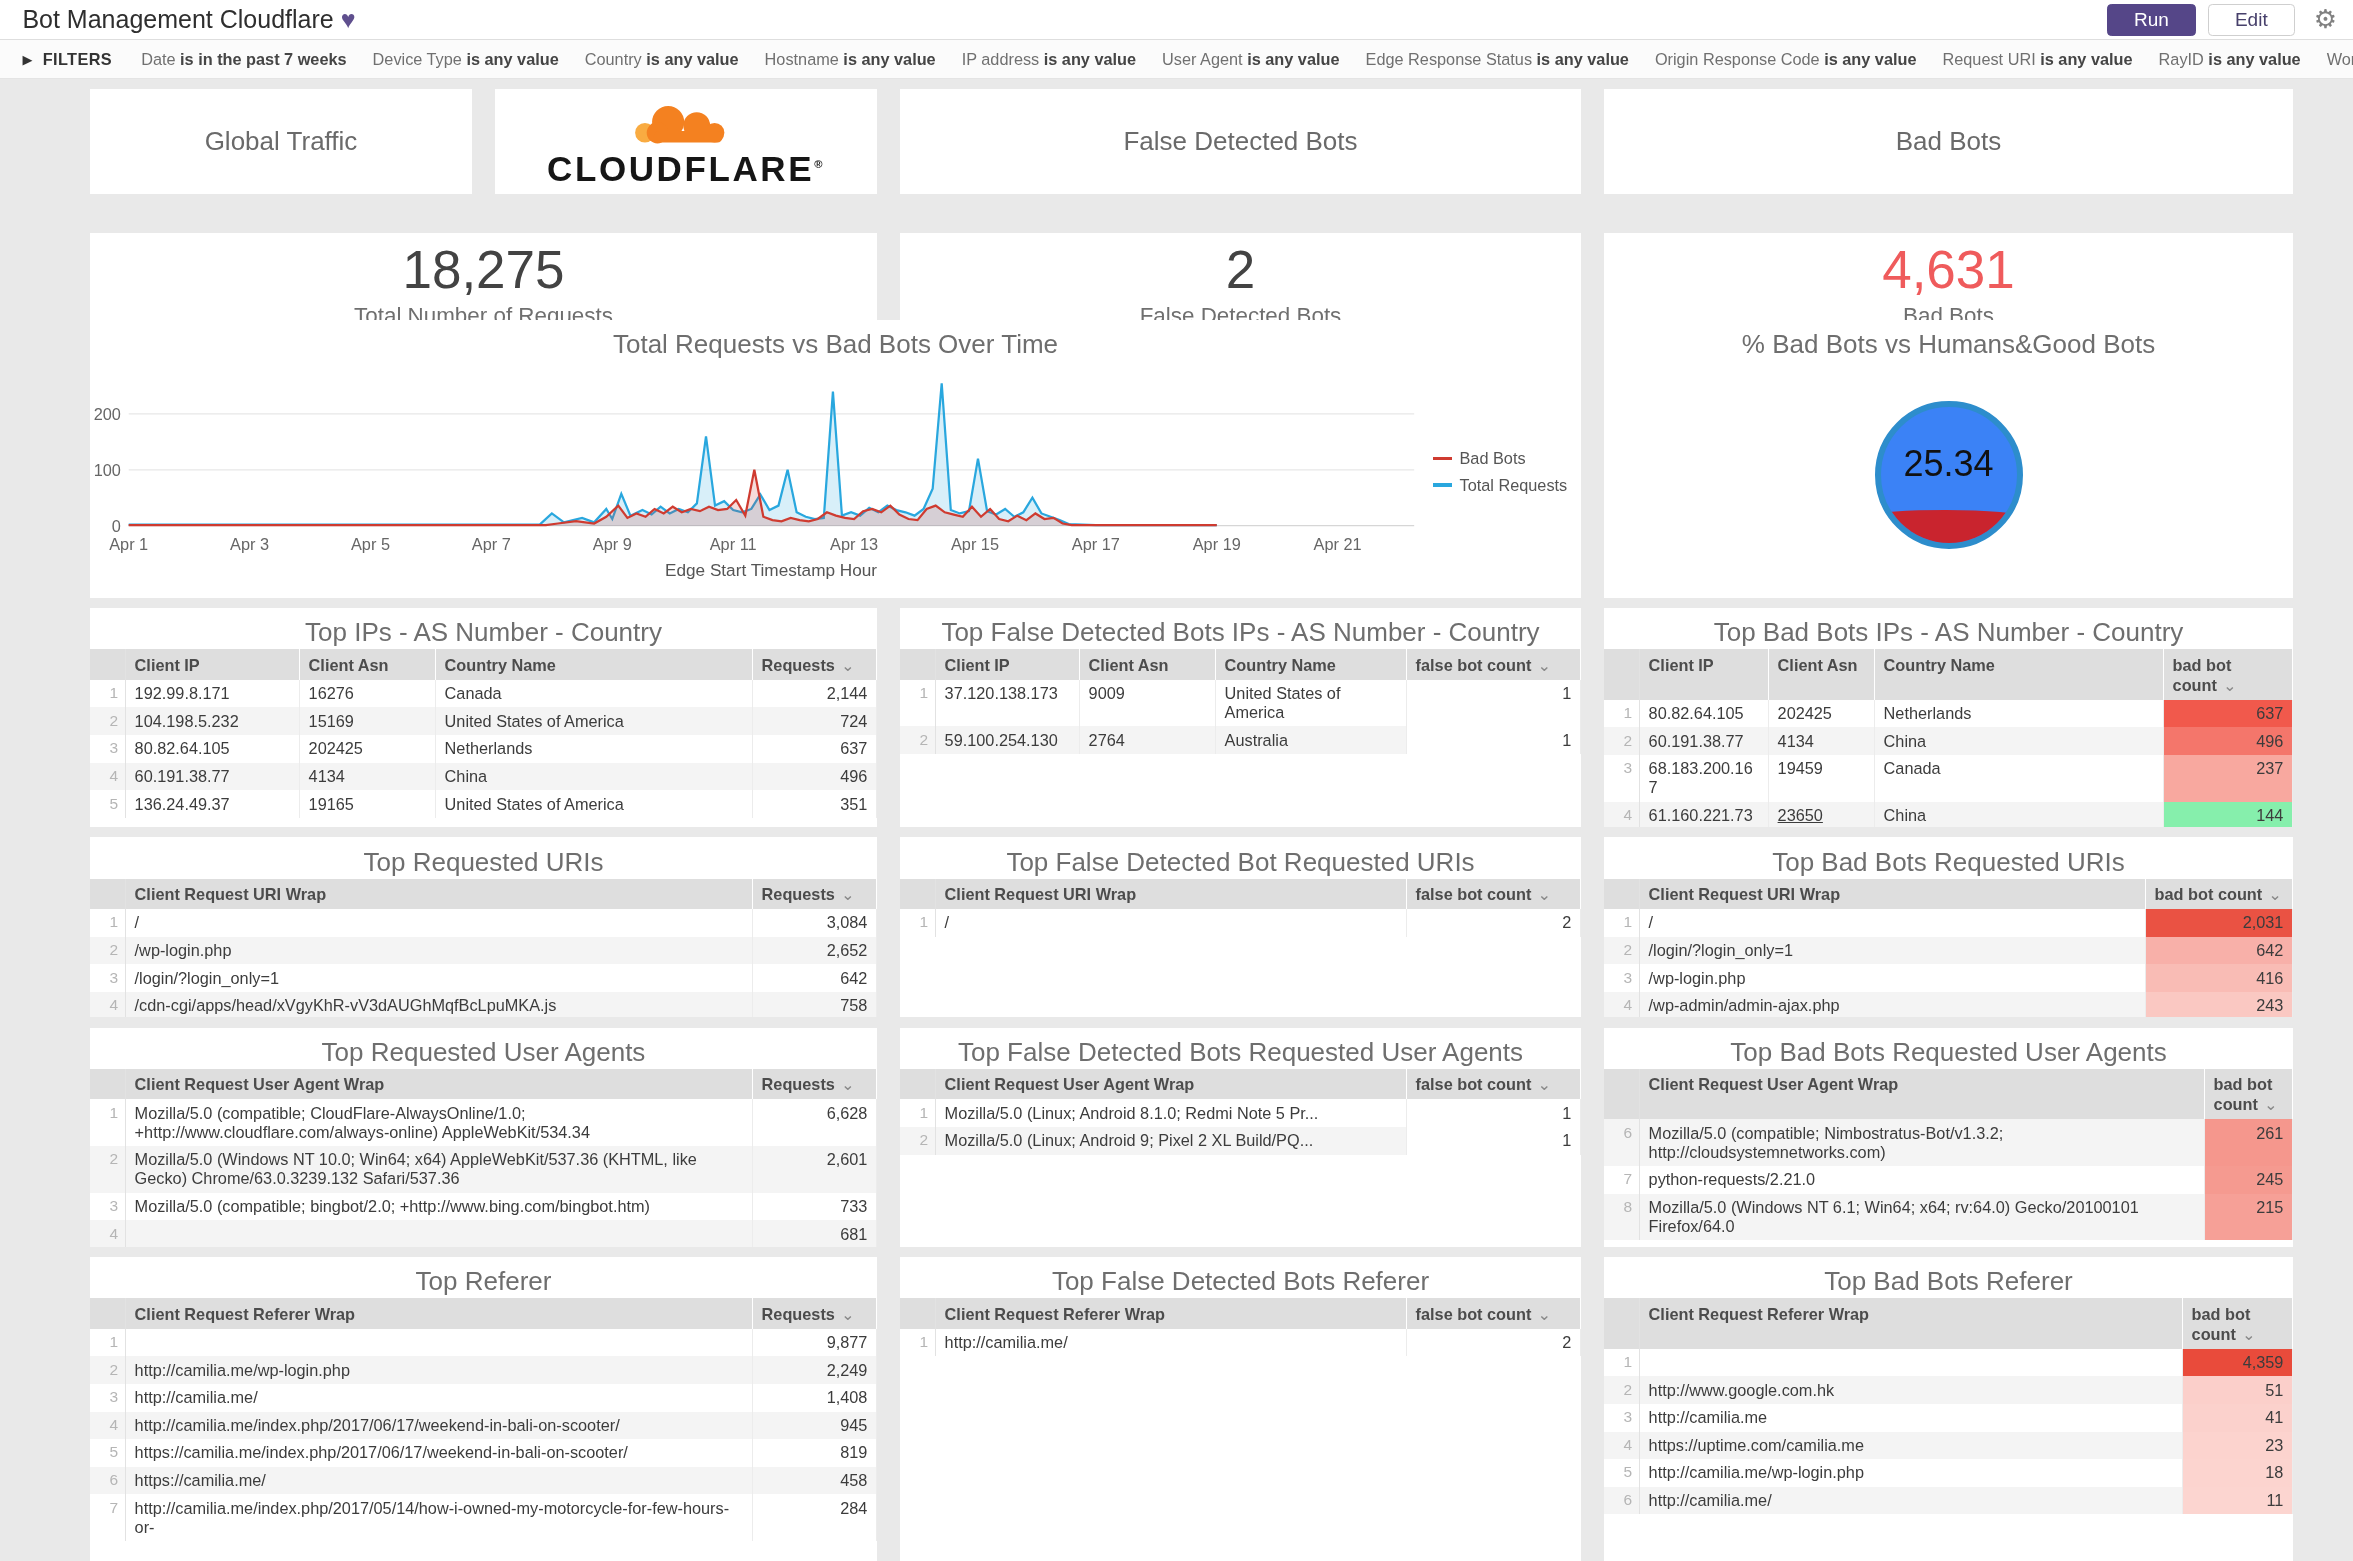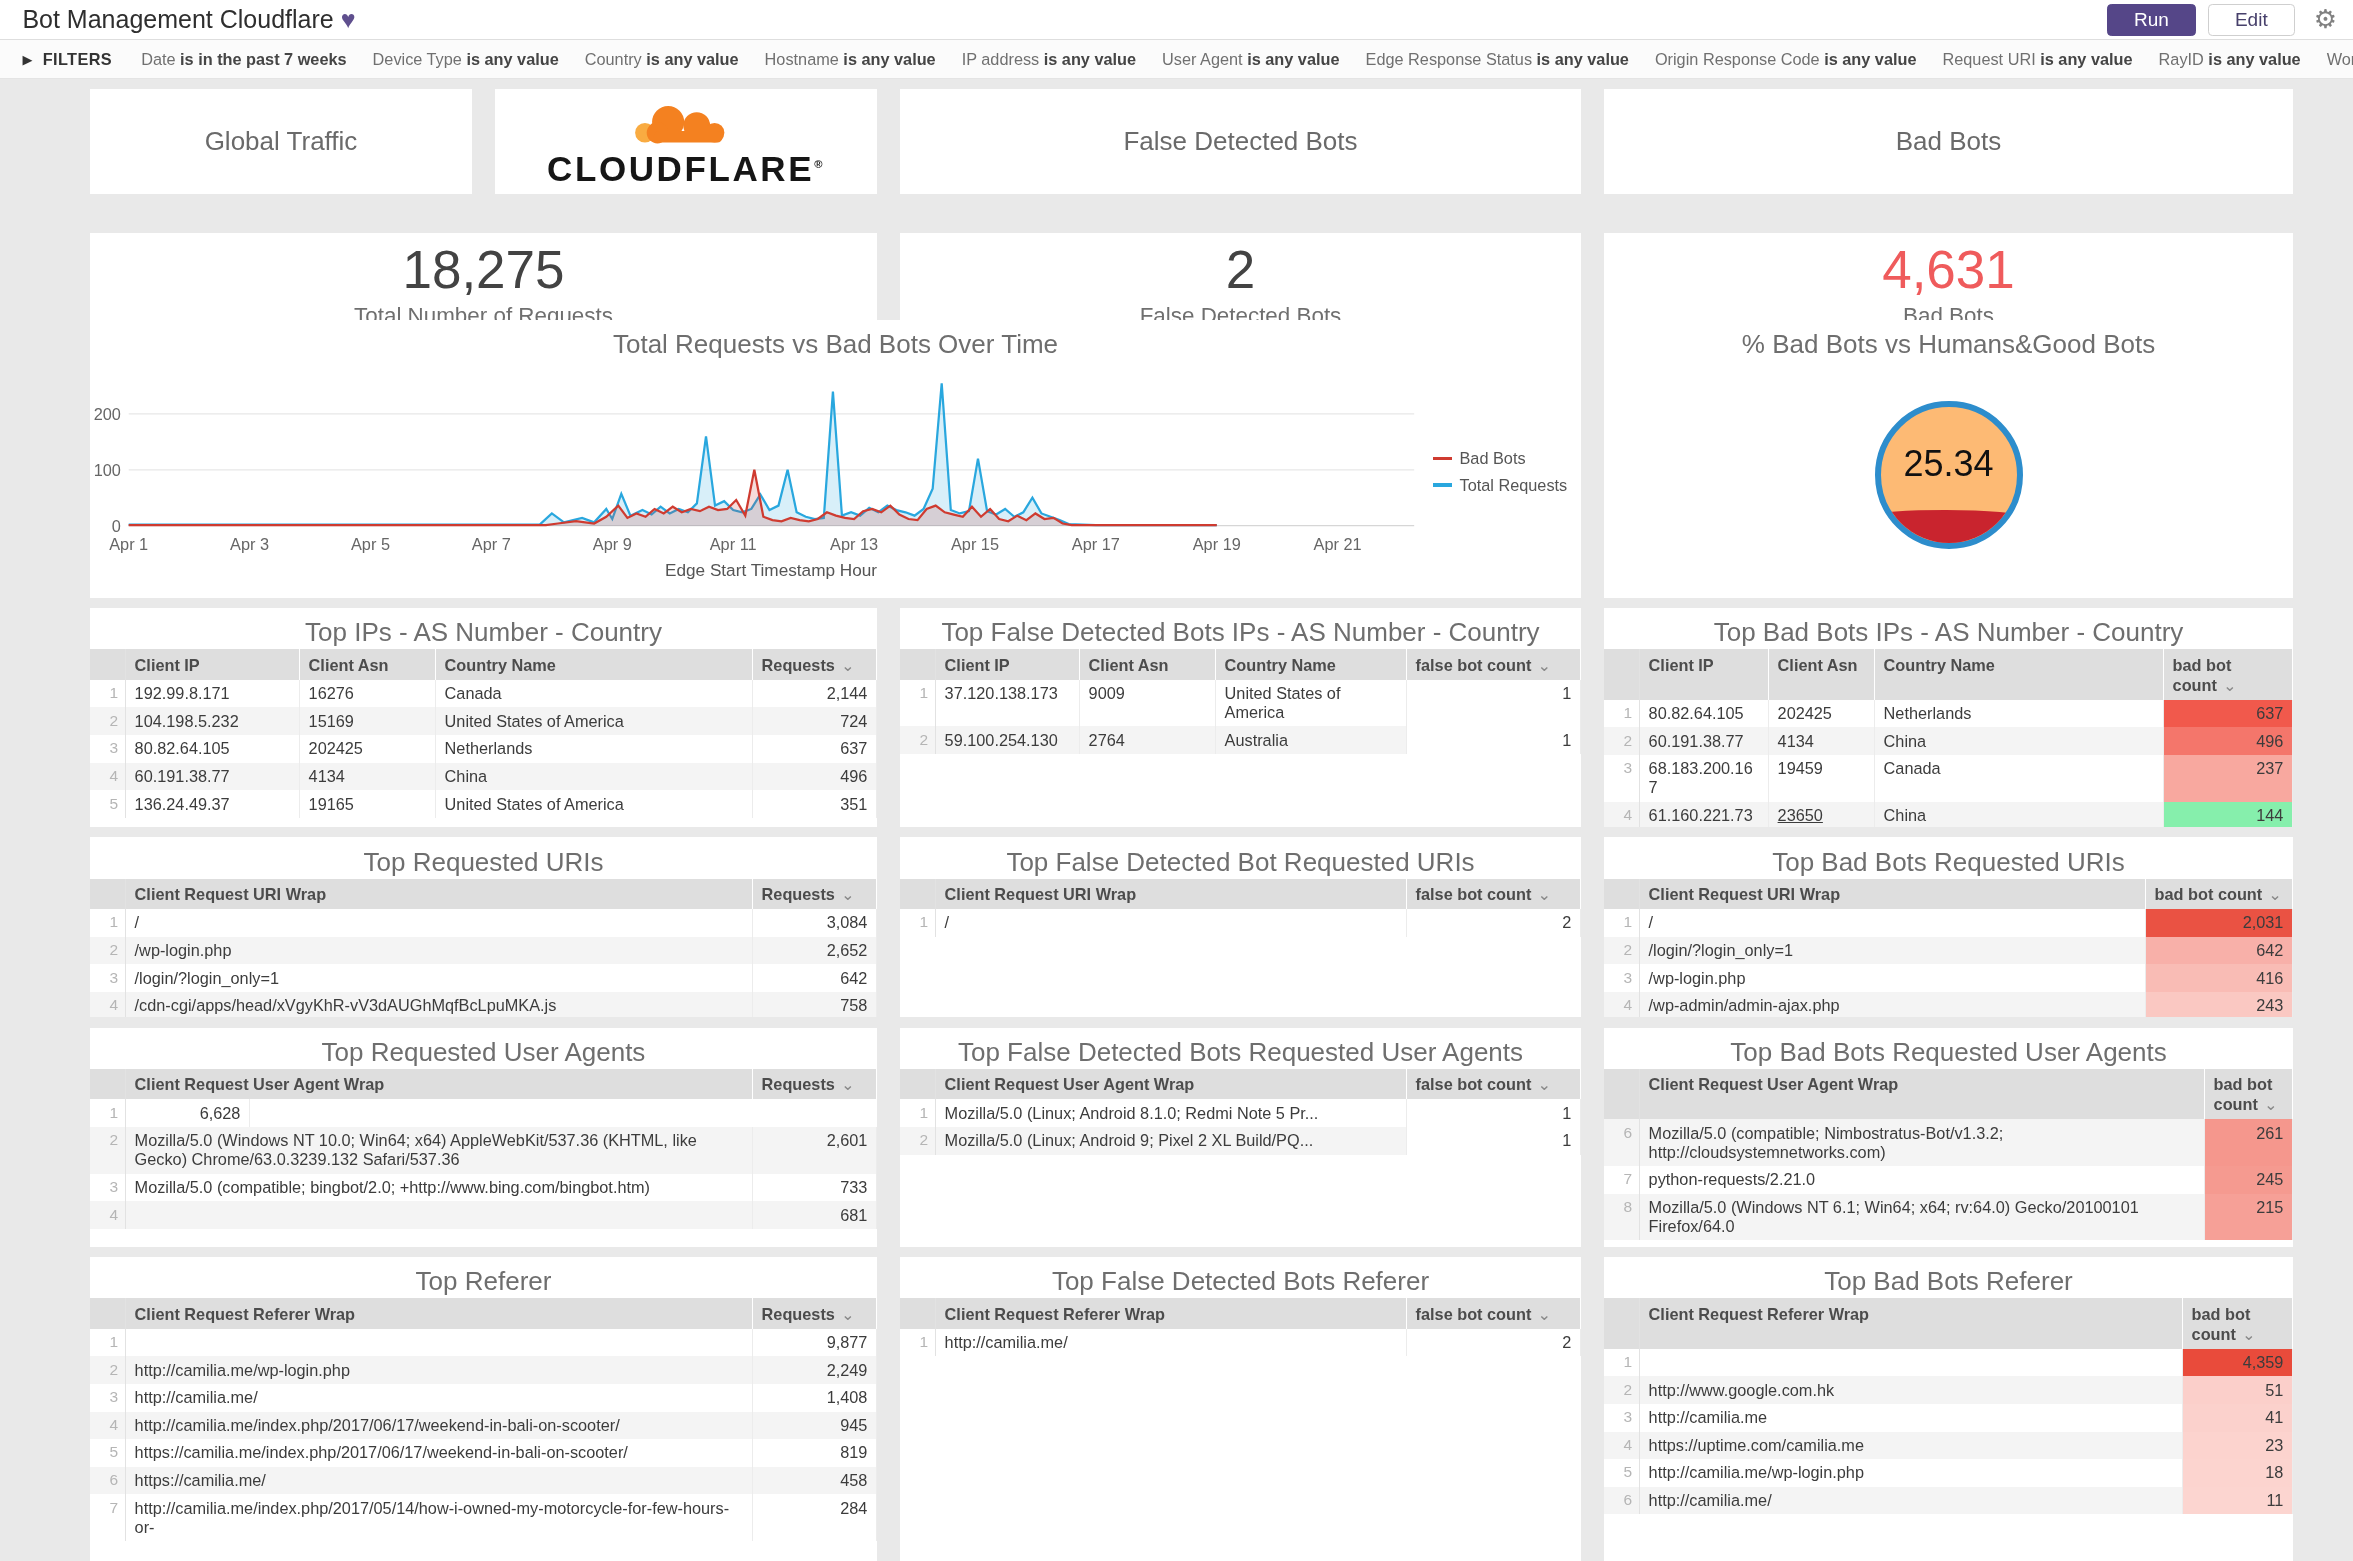--- a/index.html
+++ b/index.html
@@ -44,21 +44,21 @@
   .kpi-value.red{color:#ef5b5c;}
   .kpi-caption{font-size:22.4px;color:#6f6f6f;margin-top:5.2px;}
   
   .ttitle{padding-top:10.3px;text-align:center;font-size:26px;color:#6e6e6e;height:31px;line-height:29px;}
   #chart-svg{position:absolute;left:0;top:38px;}
   .legend{position:absolute;right:13.8px;top:129px;font-size:16.3px;color:#555;}
   .legend-item{display:flex;align-items:center;margin-bottom:7.7px;}
   .legend-swatch{display:inline-block;width:19px;height:3.4px;margin-right:7.7px;}
   
   .gauge-wrap{display:flex;justify-content:center;margin-top:40px;}
-  .gauge{width:136px;height:136px;border:6.9px solid #2d8dcc;border-radius:50%;position:relative;overflow:hidden;background:#fdba74;}
+  .gauge{width:136px;height:136px;border:6.9px solid #2d8dcc;border-radius:50%;position:relative;overflow:hidden;background:#3b82f6;}
   .gauge-fill{position:absolute;left:-5.2px;right:-5.2px;bottom:-1.7px;background:#c9242e;border-radius:48% 52% 0 0 / 14% 20% 0 0;}
   .gauge-value{position:absolute;left:0;right:0;top:36px;text-align:center;font-size:36px;color:#111;}
   
   .thead{display:flex;background:#dedede;align-items:stretch;}
   .th{font-weight:bold;color:#4c4c4c;font-size:16.3px;line-height:20px;padding:5.2px 8.6px;border-right:1.7px solid #fff;box-sizing:border-box;overflow:hidden;}
   .th.ar{text-align:left;}
   .sort{color:#8a8a8a;margin-left:6px;font-weight:normal;}
   .gut{width:36px;flex:none;text-align:right;padding:4.3px 6.9px 4.3px 1.7px;color:#b5b5b5;font-size:15.5px;border-right:0.9px solid #e2e2e2;box-sizing:border-box;}
   .th-g{padding:5.2px 6.9px;}
   .tbody{}
@@ -390,20 +390,21 @@
       <div class="tile">
         <div class="ttitle">Top Requested User Agents</div>
         <div class="thead">
           <div class="gut th-g"></div>
           <div class="th fx"><span>Client Request User Agent Wrap</span></div>
           <div class="th ar" style="width: 124px; flex: 0 0 auto;"><span>Requests</span><span class="sort">⌄</span></div>
         </div>
         <div class="tbody">
           <div class="tr" style="background: rgb(255, 255, 255);">
             <div class="gut">1</div>
+            <div class="td fx">Mozilla/5.0 (compatible; CloudFlare-AlwaysOnline/1.0; +http://www.cloudflare.com/always-online) AppleWebKit/534.34</div>
             <div class="td ar" style="width: 124px; flex: 0 0 auto;">6,628</div>
           </div>
           <div class="tr" style="background: rgb(244, 244, 244);">
             <div class="gut">2</div>
             <div class="td fx">Mozilla/5.0 (Windows NT 10.0; Win64; x64) AppleWebKit/537.36 (KHTML, like Gecko) Chrome/63.0.3239.132 Safari/537.36</div>
             <div class="td ar" style="width: 124px; flex: 0 0 auto;">2,601</div>
           </div>
           <div class="tr" style="background: rgb(255, 255, 255);">
             <div class="gut">3</div>
             <div class="td fx">Mozilla/5.0 (compatible; bingbot/2.0; +http://www.bing.com/bingbot.htm)</div>

